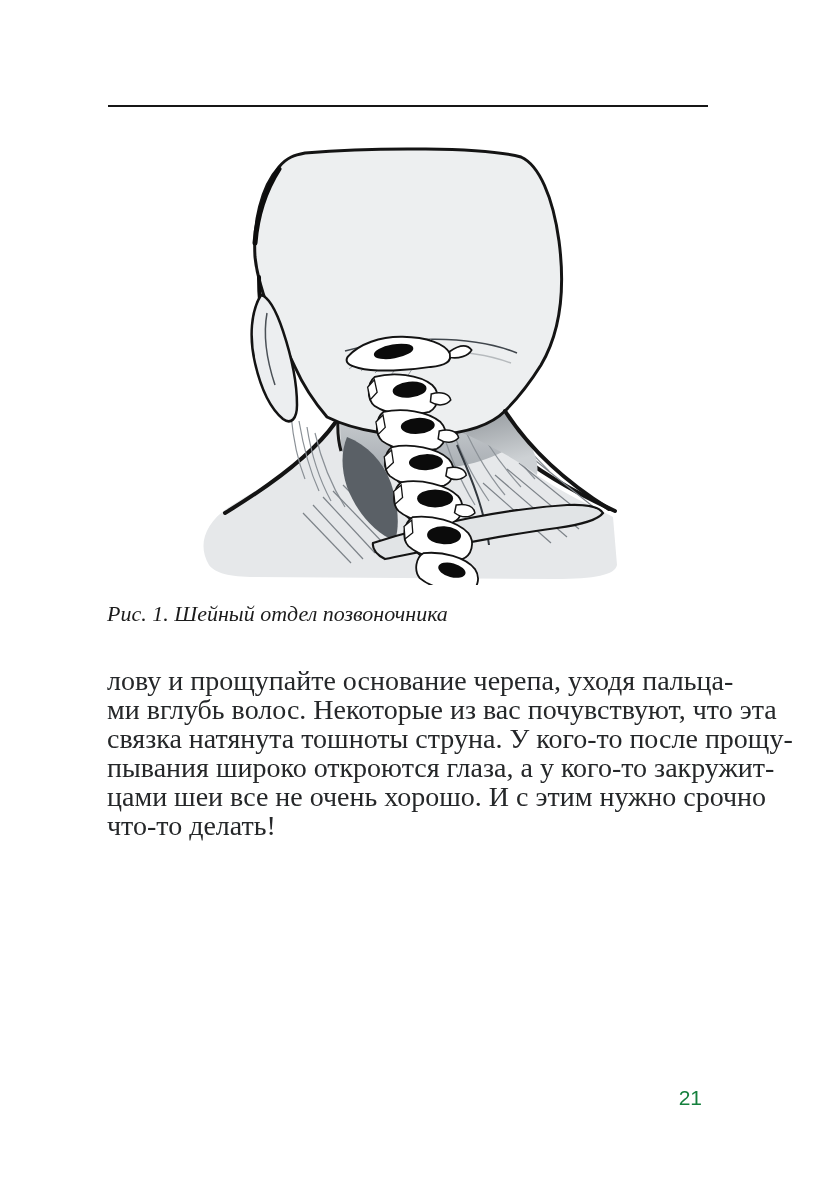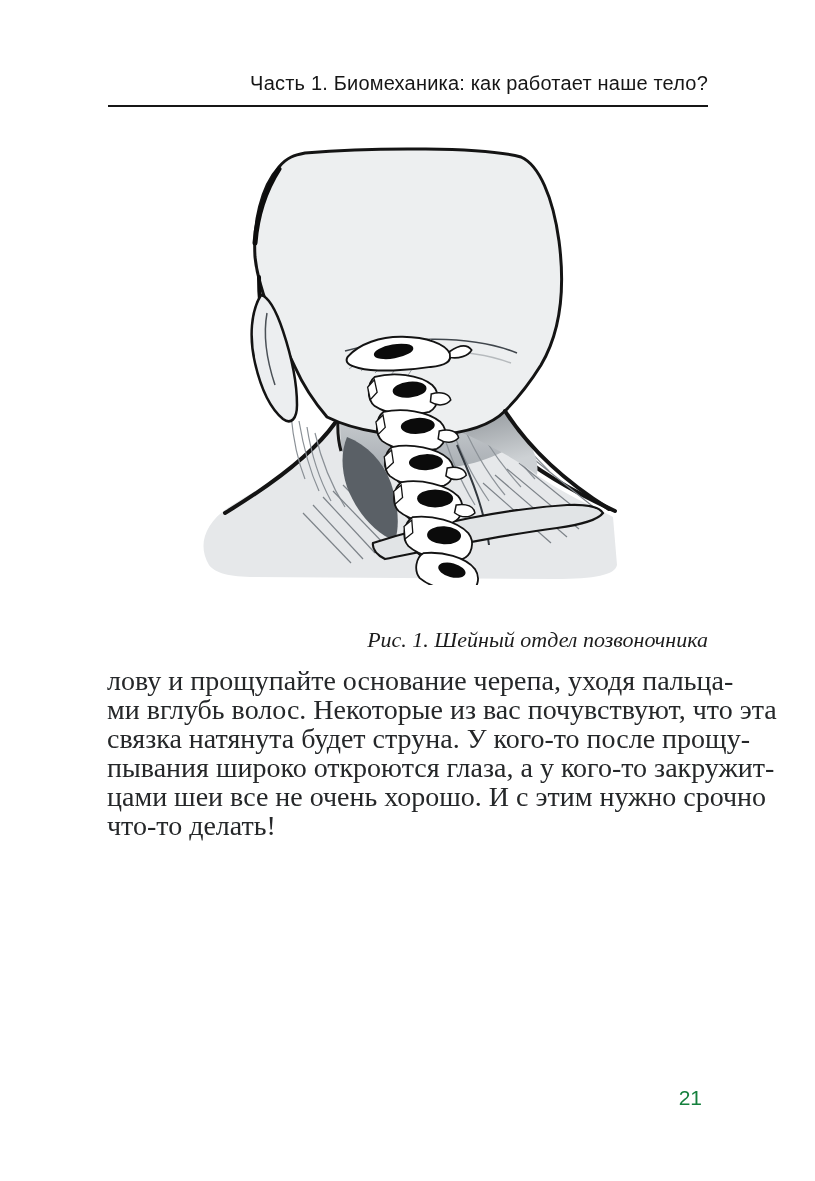--- a/index.html
+++ b/index.html
@@ -27,22 +27,22 @@
     height:2px;
     background:#161616;
   }
   .figure-wrap{
     position:absolute;
     left:195px; top:145px;
     width:430px; height:440px;
   }
   .figure-caption{
     position:absolute;
-    left:107px; width:601px; top:627px;
-    text-align:right;
+    left:107px; width:601px; top:601px;
+    text-align:left;
     font-style:italic;
     font-size:22px;
     color:#1c1c1c;
   }
   .body-text{
     position:absolute;
     left:107px; width:601px; top:666px;
     font-size:28px;
     line-height:29px;
     color:#252729;
@@ -62,21 +62,20 @@
     font-family:"Liberation Sans", sans-serif;
     font-size:21px;
     color:#15803d;
   }
 </style>
 </head>
 <body>
 
 <div class="page">
 
-  <div class="running-head">Часть 1. Биомеханика: как работает наше тело?</div>
   <div class="head-rule"></div>
 
   <div class="figure-wrap">
     <svg width="430" height="440" viewBox="0 0 430 440" xmlns="http://www.w3.org/2000/svg">
       <defs>
         <linearGradient id="gradNeck" x1="0" y1="0" x2="0" y2="1">
           <stop offset="0" stop-color="#e8eaec"></stop>
           <stop offset="0.45" stop-color="#d3d7da"></stop>
           <stop offset="1" stop-color="#a9aeb3"></stop>
         </linearGradient>
@@ -206,21 +205,21 @@
         <ellipse cx="4" cy="-4" rx="14" ry="7" fill="#0b0b0b"></ellipse>
       </g>
     </svg>
   </div>
 
   <div class="figure-caption">Рис. 1. Шейный отдел позвоночника</div>
 
   <div class="body-text">
     <div class="body-line">лову и прощупайте основание черепа, уходя пальца-</div>
     <div class="body-line">ми вглубь волос. Некоторые из вас почувствуют, что эта</div>
-    <div class="body-line">связка натянута будет струна. У кого-то после прощу-</div>
+    <div class="body-line">связка натянута тошноты струна. У кого-то после прощу-</div>
     <div class="body-line">пывания широко откроются глаза, а у кого-то закружит-</div>
     <div class="body-line">цами шеи все не очень хорошо. И с этим нужно срочно</div>
     <div class="body-line last">что-то делать!</div>
   </div>
 
   <div class="page-number">21</div>
 
 </div>
 
 </body></html>

